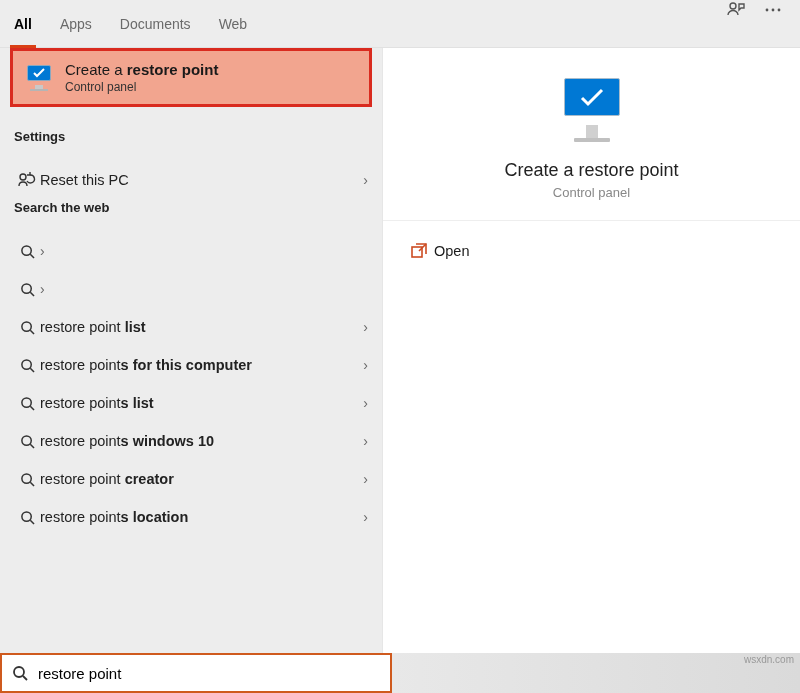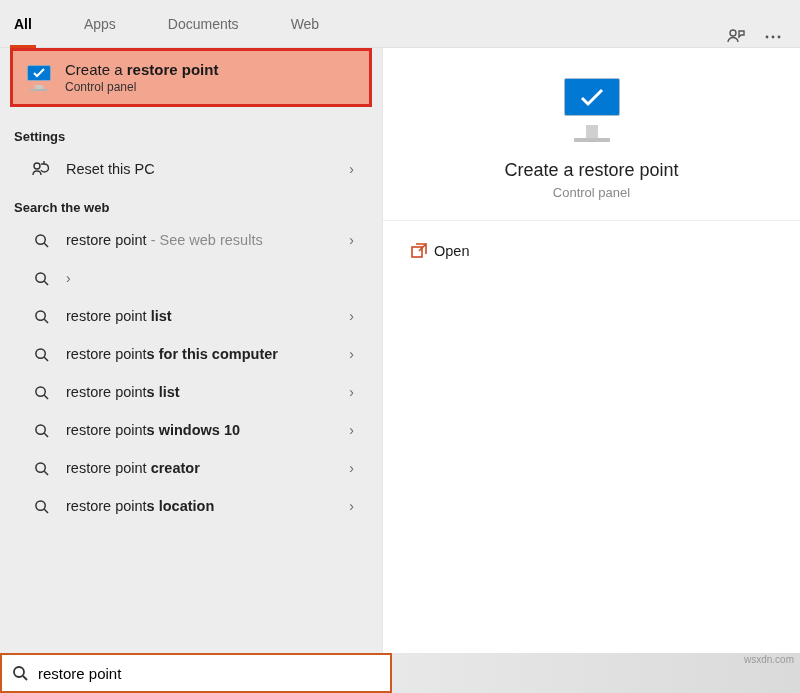--- a/index.html
+++ b/index.html
@@ -9,26 +9,25 @@
     color: #1a1a1a;
     background: #ededed;
     width: 800px;
     height: 693px;
     overflow: hidden;
     position: relative;
   }
   
   .tabs {
     display: flex;
-    align-items: flex-end;
+    align-items: flex-start;
     height: 48px;
     border-bottom: 1px solid #e1e1e1;
     position: relative;
     background: #ededed;
-    gap: 24px;
   }
   .tab {
     padding: 0 14px;
     height: 100%;
     display: flex;
     align-items: center;
     color: #6a6a6a;
     font-size: 14px;
     cursor: pointer;
   }
@@ -103,25 +102,24 @@
   .bm-icon .screen svg { display:block; }
   .bm-icon .stand { position:absolute; bottom:0; left:10px; width:8px; height:6px; background:#c9c9c9; }
   .bm-icon .base { position:absolute; bottom:0; left:5px; width:18px; height:2px; background:#b5b5b5; }
   .bm-text .title { font-size: 15px; }
   .bm-text .title .accent { font-weight: 600; }
   .bm-text .sub { font-size: 12px; color: #333; margin-top:2px; }
 
   
   .row {
     display: flex;
-    align-items: center;
+    align-items: flex-end;
     height: 38px;
-    padding: 0 28px;
+    padding: 0 14px;
     cursor: pointer;
-    gap: 12px;
   }
   .row .lead { width: 26px; display:flex; justify-content:center; color:#555; }
   .row .label { flex: 1; font-size: 14.5px; color:#222; }
   .row .label .accent { font-weight: 600; }
   .row .label .muted { color: #8a8a8a; }
   .row .chev { color: #6a6a6a; font-size: 14px; }
 
   
   .detail-hero {
     display:flex; flex-direction:column; align-items:center;
@@ -243,21 +241,20 @@
     <div class="sect-label">Search the web</div>
 
     <div id="web-list">
         <div class="row">
           <span class="lead">
             <svg width="15" height="15" viewBox="0 0 16 16" fill="none" stroke="#333" stroke-width="1.6">
               <circle cx="7" cy="7" r="5"></circle>
               <path d="M11 11l4 4"></path>
             </svg>
           </span>
-          <span class="label"><span>restore point</span><span class="accent"></span><span class="muted"> - See web results</span></span>
           <span class="chev">›</span>
         </div>
         <div class="row">
           <span class="lead">
             <svg width="15" height="15" viewBox="0 0 16 16" fill="none" stroke="#333" stroke-width="1.6">
               <circle cx="7" cy="7" r="5"></circle>
               <path d="M11 11l4 4"></path>
             </svg>
           </span>
           <span class="chev">›</span>

